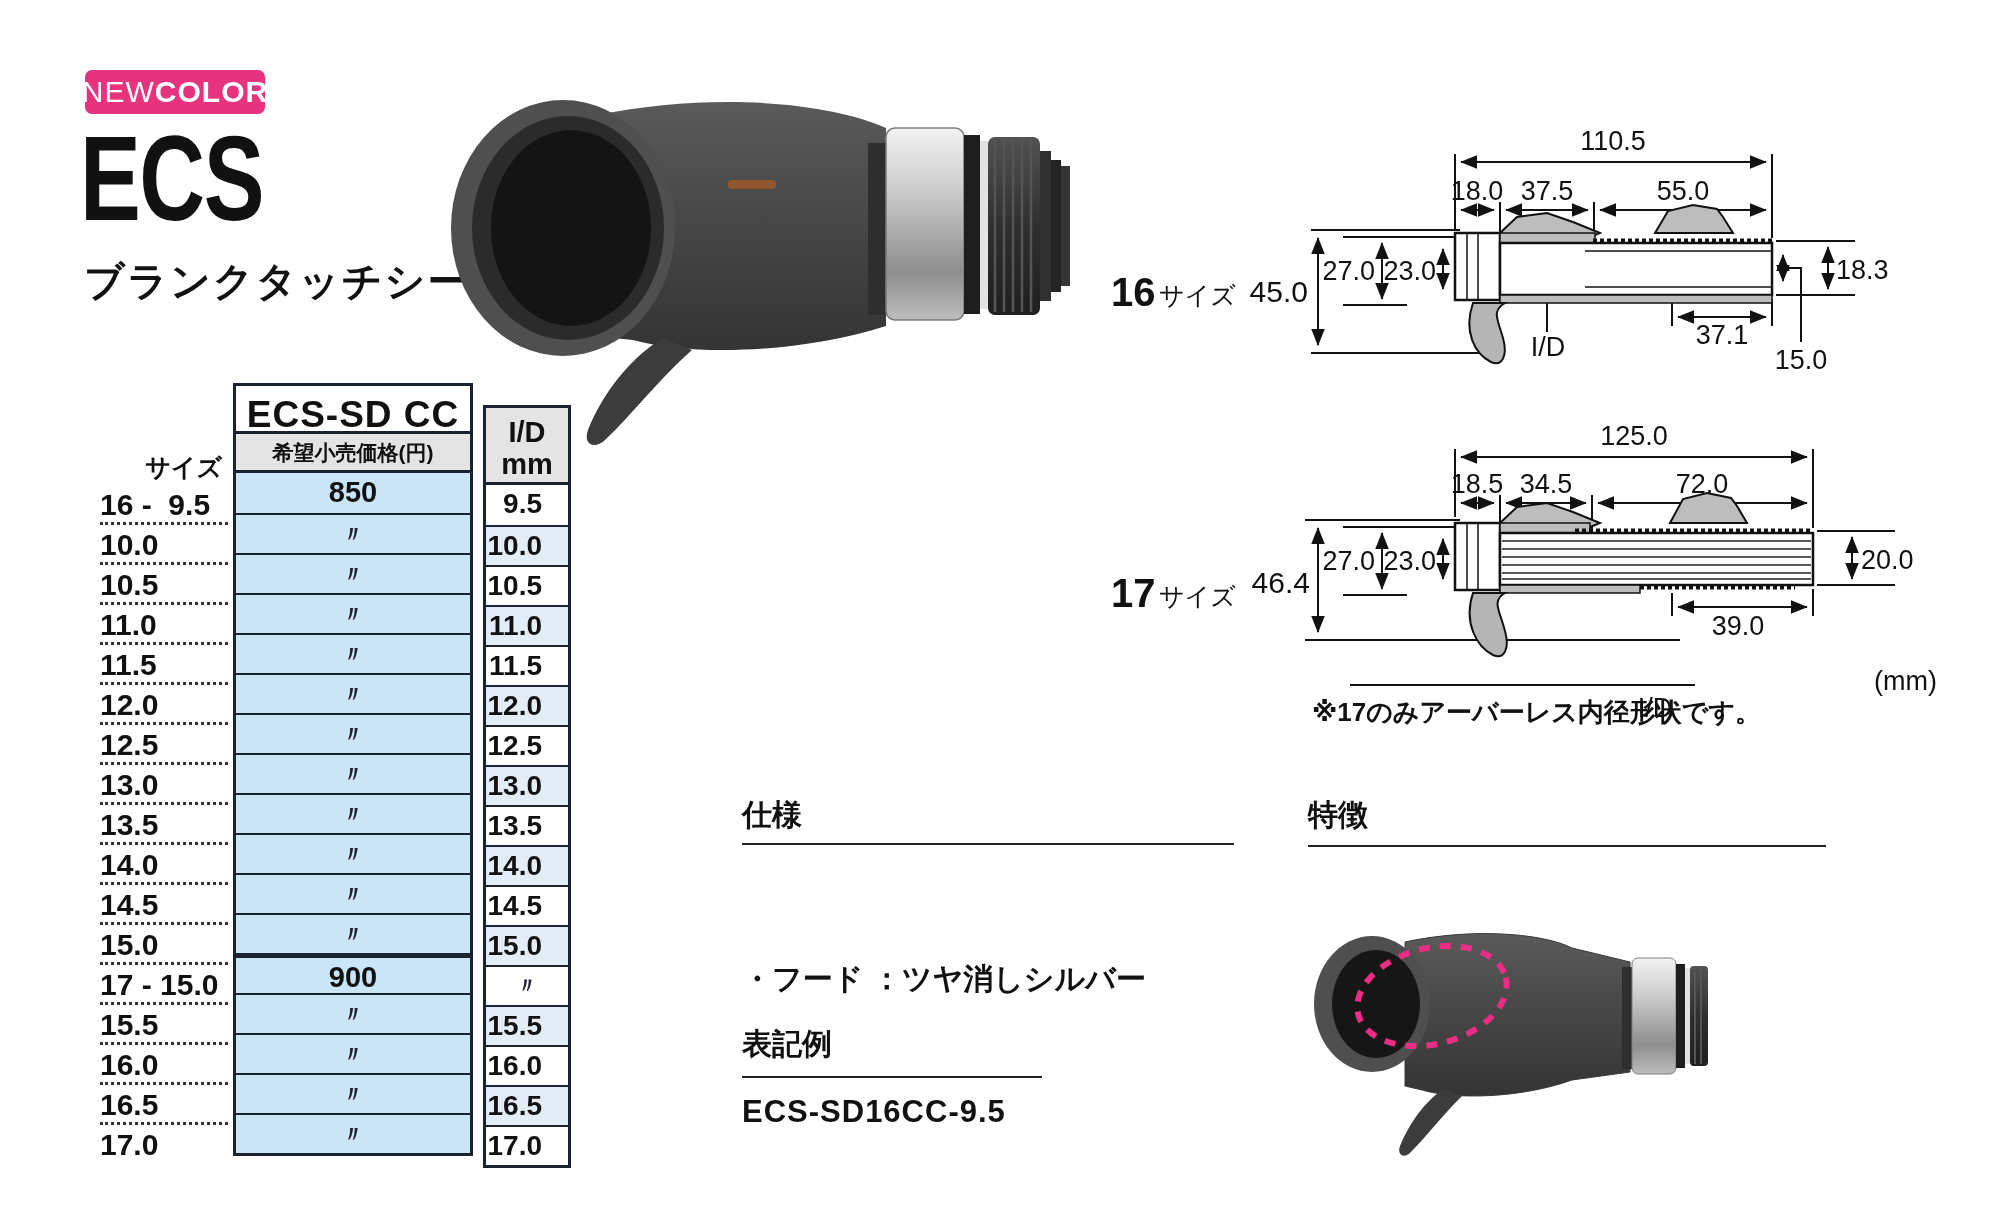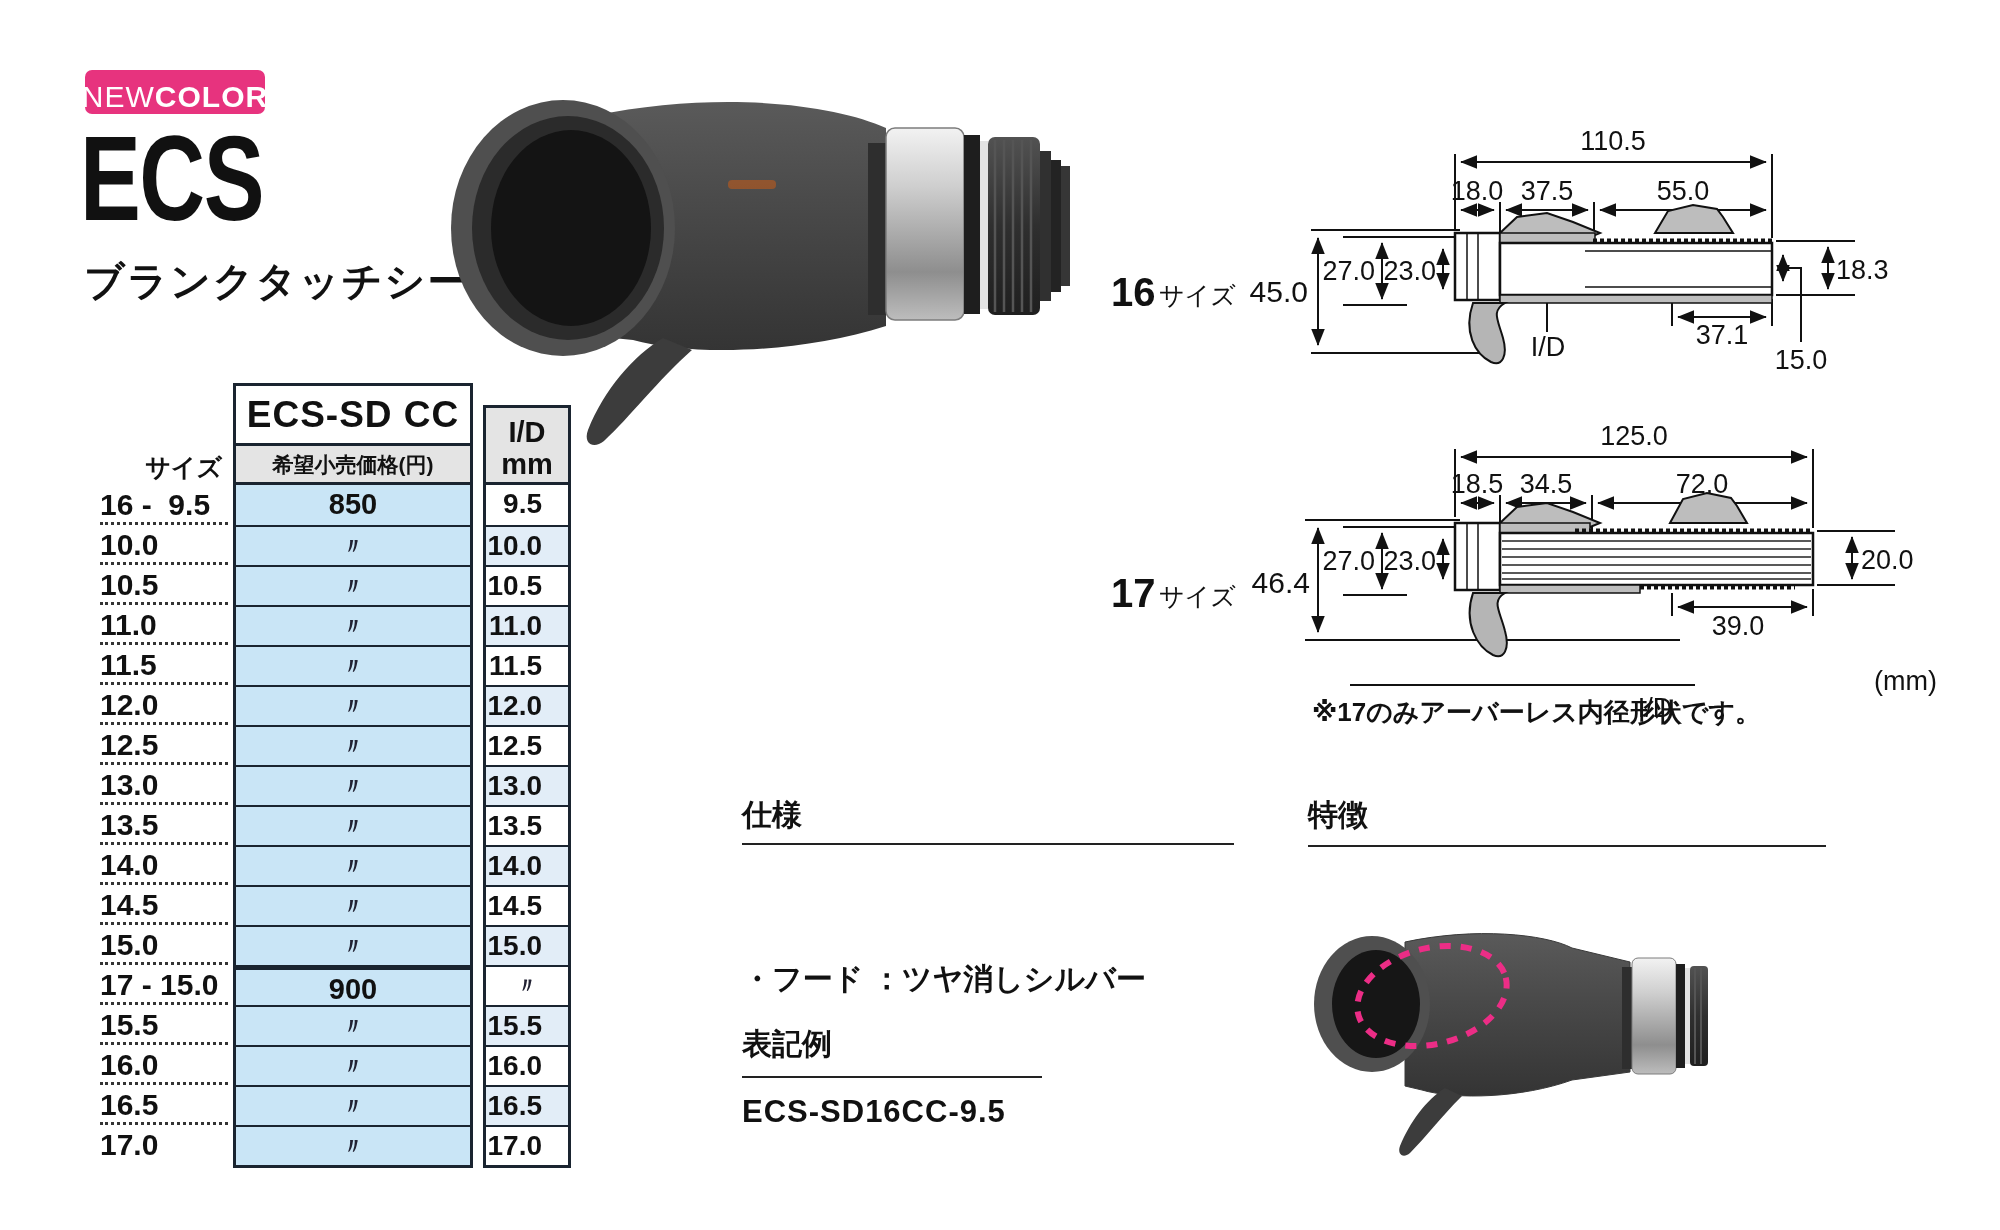--- a/index.html
+++ b/index.html
@@ -3,40 +3,40 @@
 <meta charset="utf-8">
 <style>
   *{margin:0;padding:0;box-sizing:border-box}
   html,body{background:#ffffff}
   body{font-family:"Liberation Sans","DejaVu Sans",sans-serif;color:#111}
   .page{position:relative;width:2000px;height:1230px;background:#fff;overflow:hidden}
   .abs{position:absolute}
 
   
   .badge{left:85px;top:70px;width:180px;height:44px;background:#E7337E;border-radius:7px;
-         display:flex;align-items:flex-end;justify-content:center;}
+         display:flex;align-items:center;justify-content:center;}
   .badge .t1{color:#fff;font-size:30px;font-weight:400;letter-spacing:1px}
   .badge .t2{color:#ffffff;font-size:30px;font-weight:700;letter-spacing:1px}
 
   
   .title{left:80px;top:118px;font-size:120px;font-weight:700;line-height:1;
          transform:scaleX(0.76);transform-origin:left top;letter-spacing:-2px}
   .subtitle{left:84px;top:254px;font-size:40px;font-weight:700;letter-spacing:2px}
 
   
   .size-col{left:100px;top:443px;width:128px}
   .size-col-header{height:42px;line-height:48px;text-align:right;padding-right:6px;
                    font-size:25px;font-weight:700}
   .size-label{height:40px;line-height:39px;padding-right:6px;font-size:30px;
               font-weight:700;border-bottom:3px dotted #333;white-space:pre}
   .size-label:last-child{border-bottom:none}
 
   
   .price-table{left:233px;top:383px;width:240px;border:3px solid #1a2430;background:#fff}
-  .model-header{height:60px;line-height:57px;text-align:center;font-size:37px;font-weight:700;
+  .model-header{height:48px;line-height:57px;text-align:center;font-size:37px;font-weight:700;
                 background:#fff;border-bottom:3px solid #1a2430;letter-spacing:1px}
   .price-header{height:39px;line-height:37px;text-align:center;font-size:21px;font-weight:700;
                 background:#E4E4E4;border-bottom:3px solid #1a2430}
   .price-cell{height:40px;line-height:38px;text-align:center;font-size:29px;font-weight:700;
               background:#C9E5F6;border-top:2px solid #1a2430}
   .price-cell:first-child{border-top:none}
   .price-cell.group-start{border-top:5px solid #1a2430}
   .price-cell.ditto{font-size:23px;color:#223}
 
   

